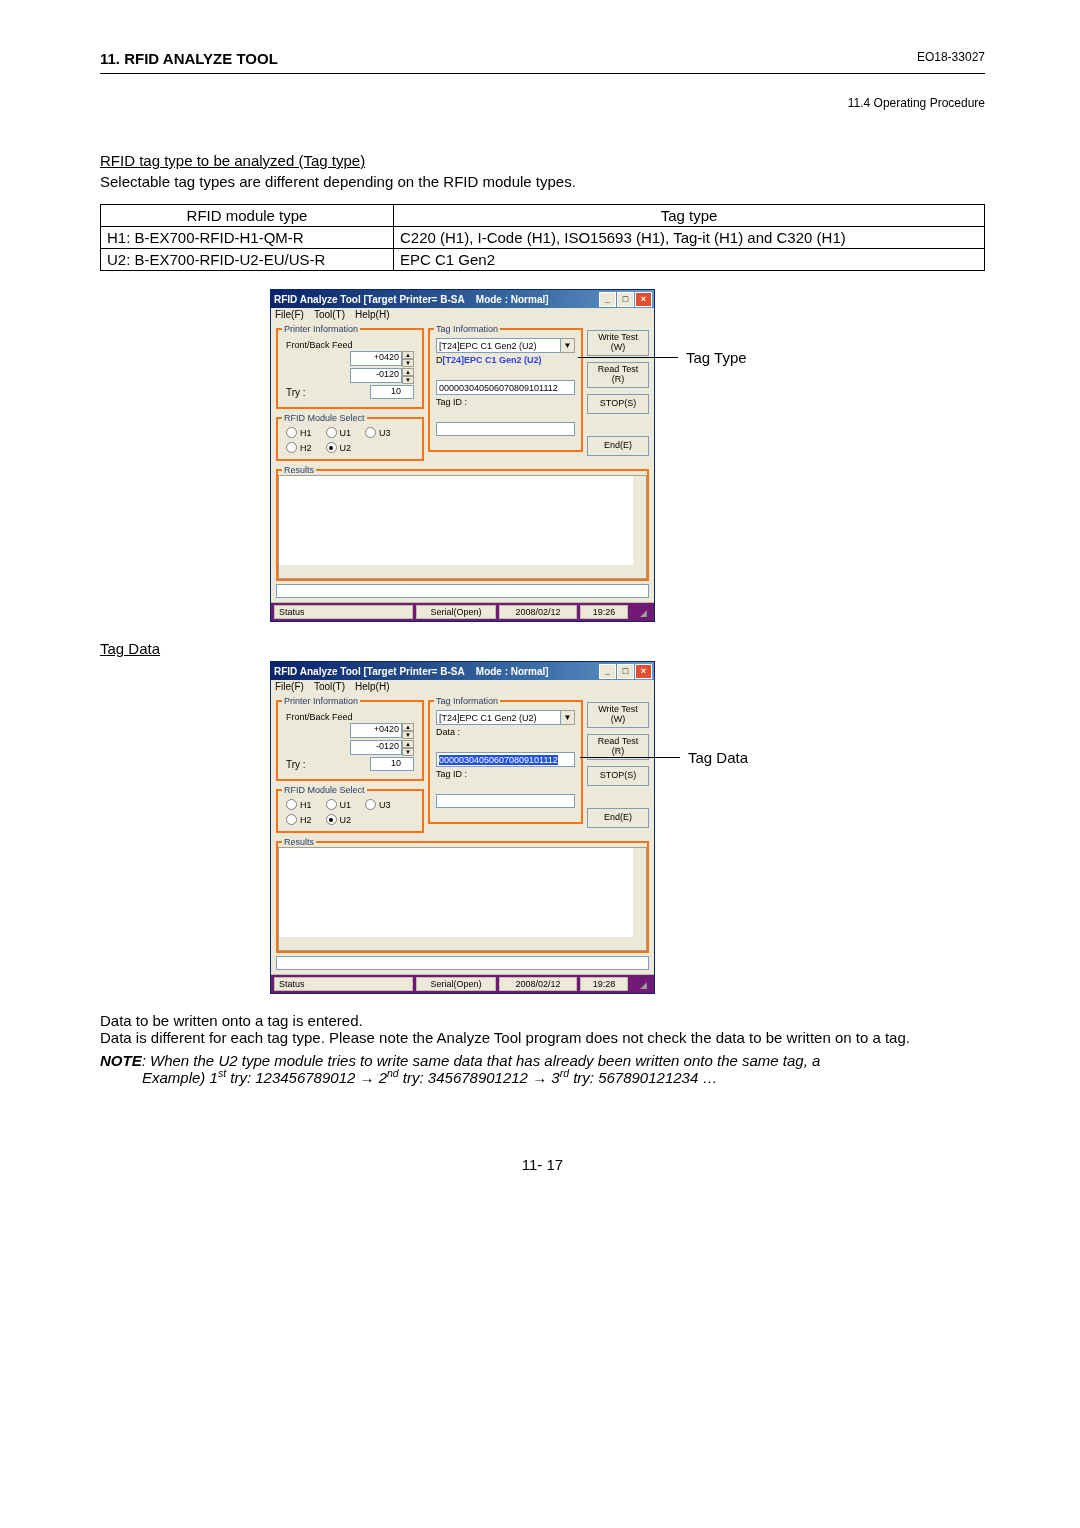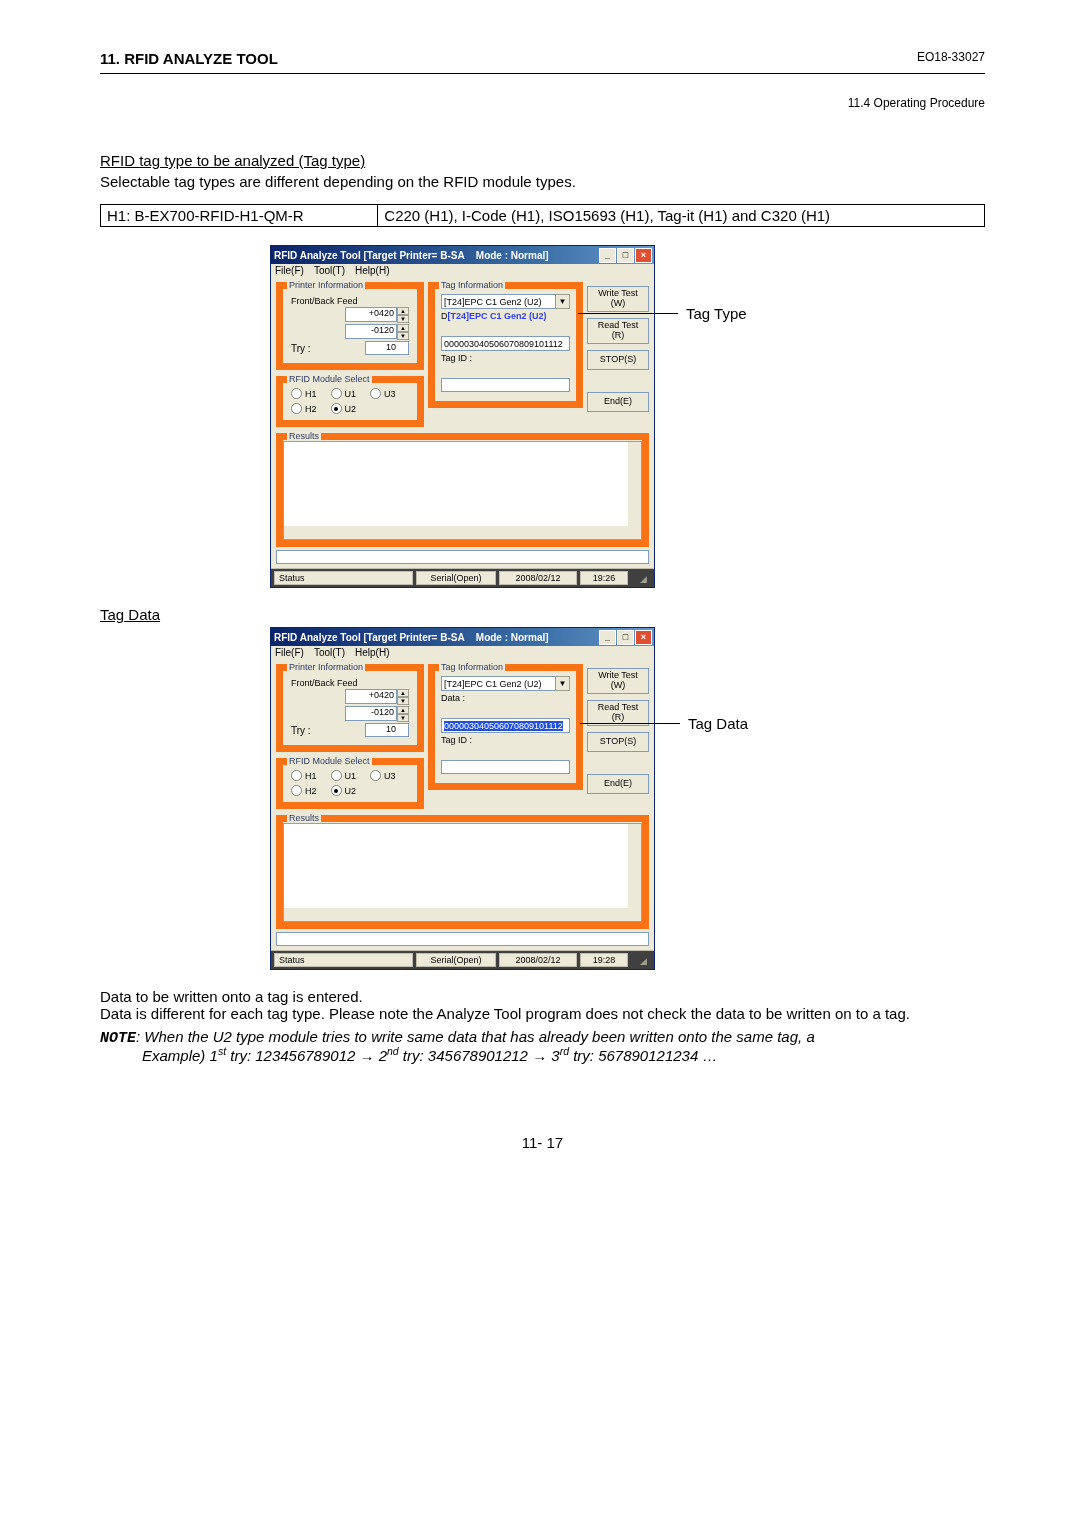--- a/index.html
+++ b/index.html
@@ -38,21 +38,21 @@
   .col2 { text-align: center; }
   .col2-left { text-align: left; }
 
   
   .win-wrap { position: relative; width: 560px; margin-top: 18px; }
   .win {
     width: 385px;
     border: 1px solid #0A246A;
     font-family: "MS Sans Serif", Tahoma, sans-serif;
     font-size: 10px;
-    background: #404040;
+    background: #701a75;
     box-sizing: border-box;
   }
   .titlebar {
     background: linear-gradient(to right, #0A246A, #3A6EA5 70%, #6699CC);
     color: #fff;
     height: 18px;
     display: flex;
     align-items: center;
     padding: 0 2px 0 3px;
     font-size: 10px;
@@ -74,21 +74,21 @@
     padding: 1px 4px;
     font-size: 10px;
     background: #ECE9D8;
   }
   .menubar span { margin-right: 10px; }
   .client {
     padding: 3px 5px 4px 5px;
     background: #ECE9D8;
   }
   fieldset {
-    border: 7px solid #f97316;
+    border: 2px solid #f97316;
     margin: 0;
     padding: 2px 4px 4px 4px;
     box-sizing: border-box;
   }
   legend { font-size: 9px; padding: 0 2px; color: #2B3A64; }
   .row1 { display: flex; gap: 4px; align-items: stretch; }
   .col-left { width: 148px; display: flex; flex-direction: column; gap: 4px; }
   .col-mid  { flex: 1; }
   .col-right{ width: 62px; display: flex; flex-direction: column; gap: 6px; padding-top: 6px; }
 
@@ -180,21 +180,21 @@
     display: flex;
     align-items: center;
     font-size: 15px;
     font-family: Arial, Helvetica, sans-serif;
   }
   .callout .line { border-top: 1px solid #000; }
 
   .sub-heading { text-decoration: underline; margin-top: 18px; }
 
   .note-block { margin-top: 6px; font-style: italic; }
-  .note-block .lbl { font-weight: bold; font-family: Liberation Mono, monospace; }
+  .note-block .lbl { font-weight: bold; }
   .note-block .note-line { padding-left: 42px; text-indent: 0; }
   .note-block .first { text-indent: 0; padding-left: 0; }
   .note-block .ex { padding-left: 42px; }
   sup { font-size: 0.7em; line-height: 0; }
 
   .page-num { text-align: center; margin-top: 70px; font-size: 15px; }
 
   .highlight {
     color: #2C3EE8;
     font-weight: bold;
@@ -212,23 +212,31 @@
   <div class="header-code">EO18-33027</div>
 </div>
 <hr class="sep">
 <div class="header-sub">11.4 Operating Procedure</div>
 
 <div class="section-heading">RFID tag type to be analyzed (Tag type)</div>
 <div class="body-text">Selectable tag types are different depending on the RFID module types.</div>
 
 <table class="tag-table">
   <tbody>
+      <tr>
+    <td class="col1">RFID module type</td>
+    <td class="col2">Tag type</td>
+  </tr>
   <tr>
     <td class="col2-left">H1: B-EX700-RFID-H1-QM-R</td>
     <td class="col2-left">C220 (H1), I-Code (H1), ISO15693 (H1), Tag-it (H1) and C320 (H1)</td>
+  </tr>
+  <tr>
+    <td class="col2-left">U2: B-EX700-RFID-U2-EU/US-R</td>
+    <td class="col2-left">EPC C1 Gen2</td>
   </tr>
 </tbody>
   </table>
 
 <div class="win-wrap" style="margin-left:170px;">
   <div class="win">
     <div class="titlebar">
       <span>RFID Analyze Tool [Target Printer= B-SA</span>
       &nbsp;&nbsp;&nbsp;&nbsp;
       <span>Mode : Normal]</span>

